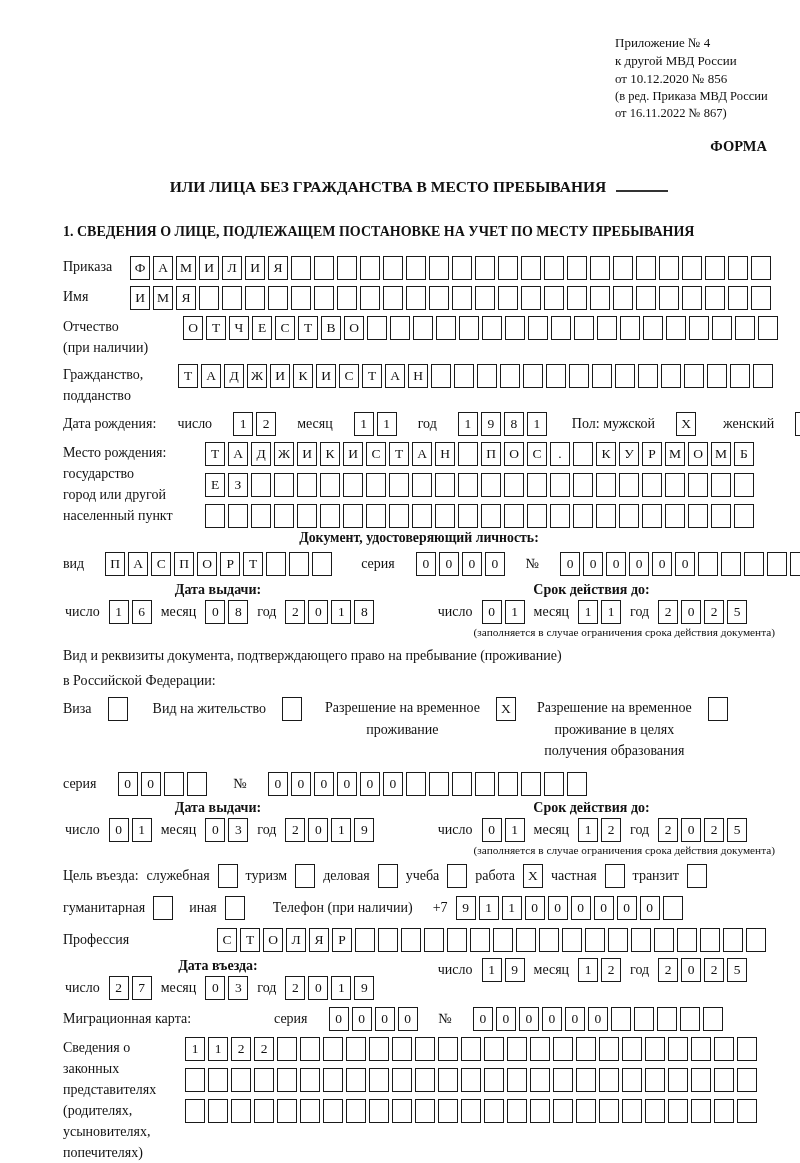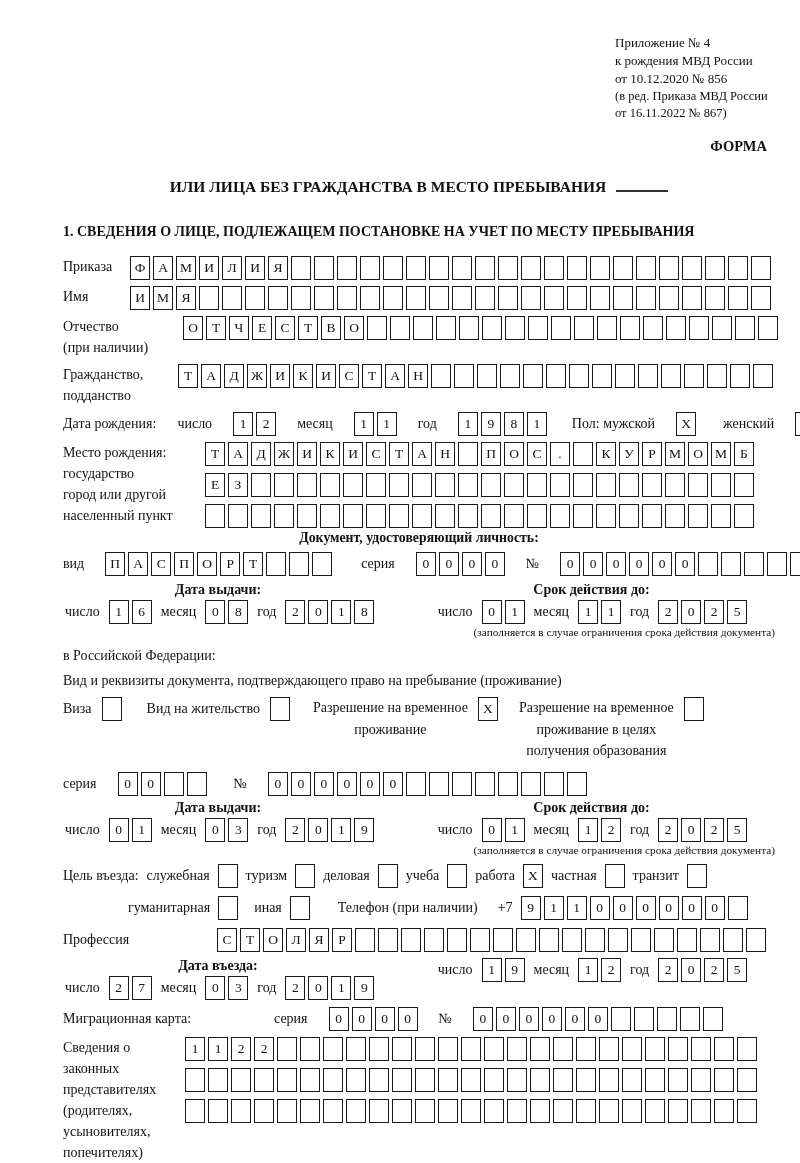--- a/index.html
+++ b/index.html
@@ -46,38 +46,38 @@
   .dates-row{display:flex;margin:2px 0 0;}
   .dates-left{width:345px;flex-shrink:0;}
   .dates-right{flex:1;text-align:center;}
   .date-head{font-weight:bold;text-align:center;width:310px;margin-bottom:2px;}
   .dates-right .date-head{width:auto;}
   .date-fields{display:inline-flex;align-items:flex-start;gap:7px;}
   .date-note{font-size:11.3px;text-align:right;white-space:nowrap;margin-top:2px;}
 
   
   .opts{display:flex;align-items:flex-start;gap:13px;margin:4px 0 10px;}
-  .opt{display:flex;align-items:flex-start;gap:10px;}
+  .opt{display:flex;align-items:flex-start;gap:16px;}
   .opt-label{text-align:center;white-space:pre-line;line-height:1.55;}
   .opt-label.first-line{line-height:24px;}
 
   .purpose-row{display:flex;align-items:flex-start;gap:8px;margin-bottom:8px;}
   .purpose-row .tight{line-height:24px;}
-  .indent65{margin-left:65px;}
+  .indent65{}
 
   .rep-block{display:flex;align-items:flex-start;margin-top:4px;}
 </style>
 </head>
 <body>
 
 <div class="page">
 
   <div class="appendix">
     <div>Приложение № 4</div>
-    <div>к рождения МВД России</div>
+    <div>к другой МВД России</div>
     <div>от 10.12.2020 № 856</div>
     <div class="small">(в ред. Приказа МВД России</div>
     <div class="small">от 16.11.2022 № 867)</div>
   </div>
   <div class="form-label">ФОРМА</div>
 
   <div class="title">
     <div><span>ИЛИ ЛИЦА БЕЗ ГРАЖДАНСТВА В МЕСТО ПРЕБЫВАНИЯ</span><span class="blank-line"></span></div>
   </div>
 
@@ -414,22 +414,22 @@
             <span class="cell">0</span>
             <span class="cell">2</span>
             <span class="cell">5</span>
           </span>
       </div>
       <div class="date-note">(заполняется в случае ограничения срока действия документа)</div>
     </div>
   </div>
 
   <div style="margin-top:6px;line-height:1.75;">
+    <div>Вид и реквизиты документа, подтверждающего право на пребывание (проживание)</div>
     <div>в Российской Федерации:</div>
-    <div>Вид и реквизиты документа, подтверждающего право на пребывание (проживание)</div>
   </div>
 
   <div class="opts">
     <div class="opt">
       <span class="opt-label first-line">Виза</span>
       <span class="cells">
           <span class="cell"></span>
         </span>
     </div>
     <div class="opt" style="margin-left:12px;">

